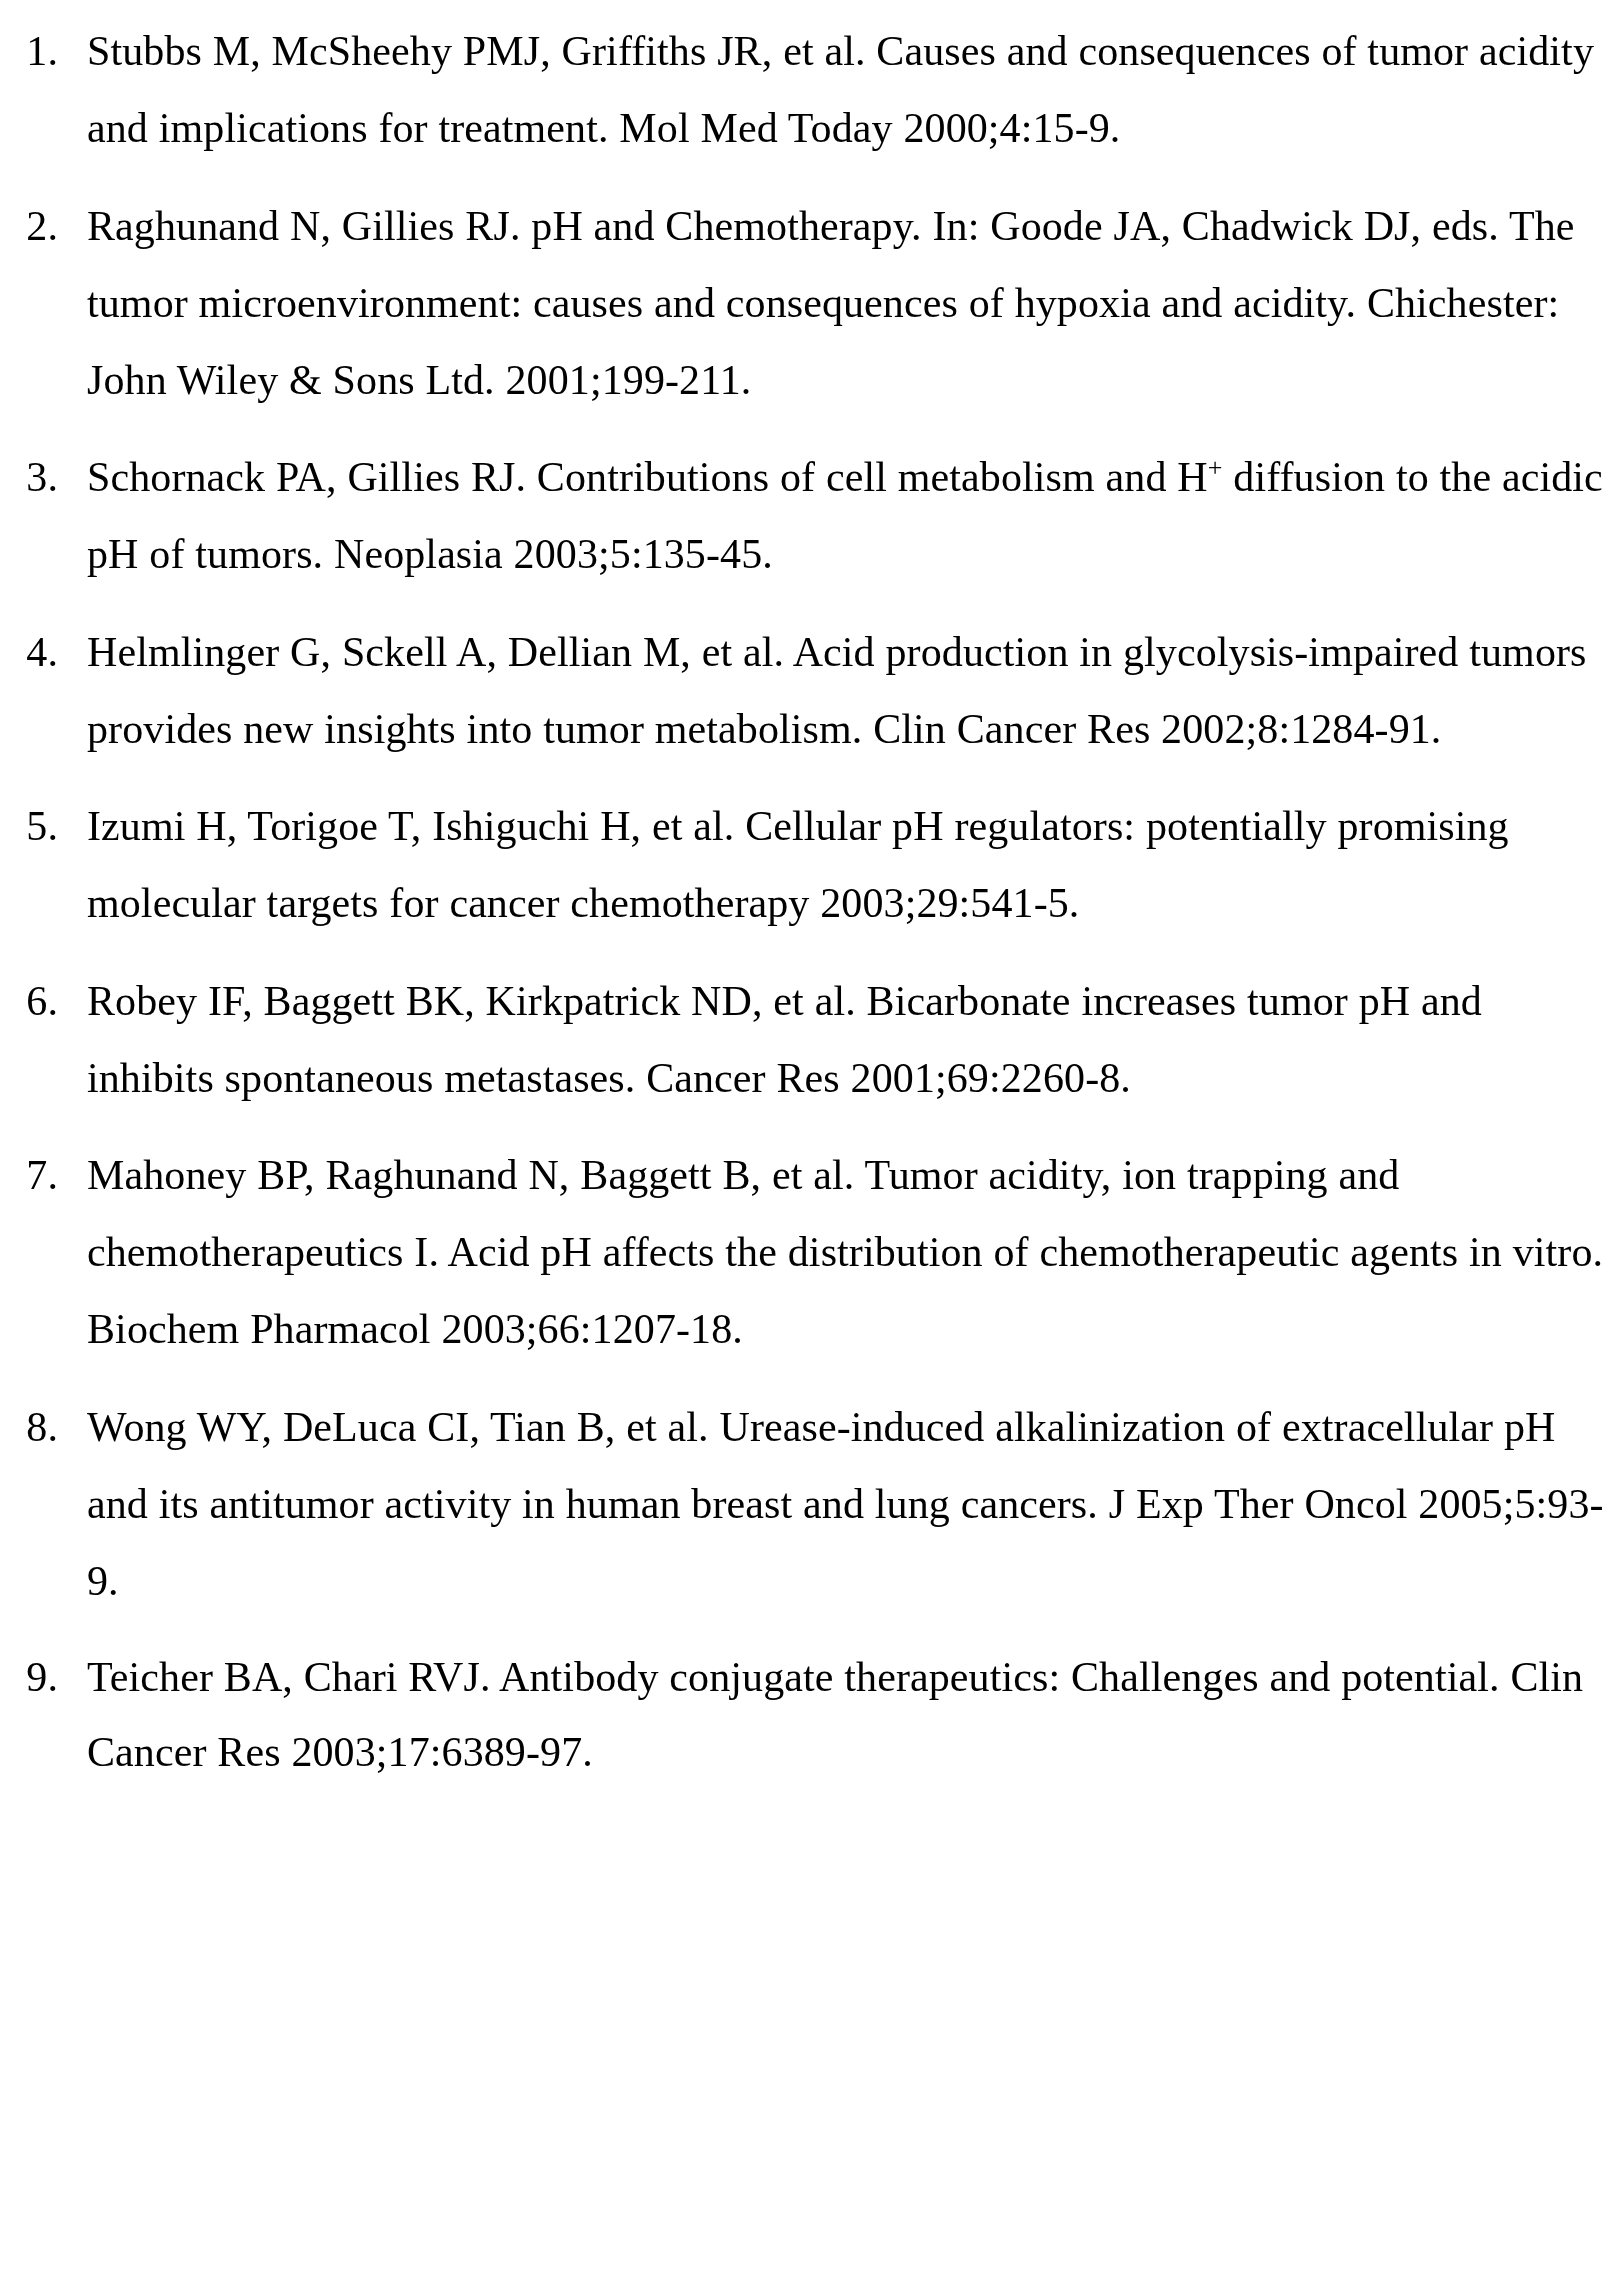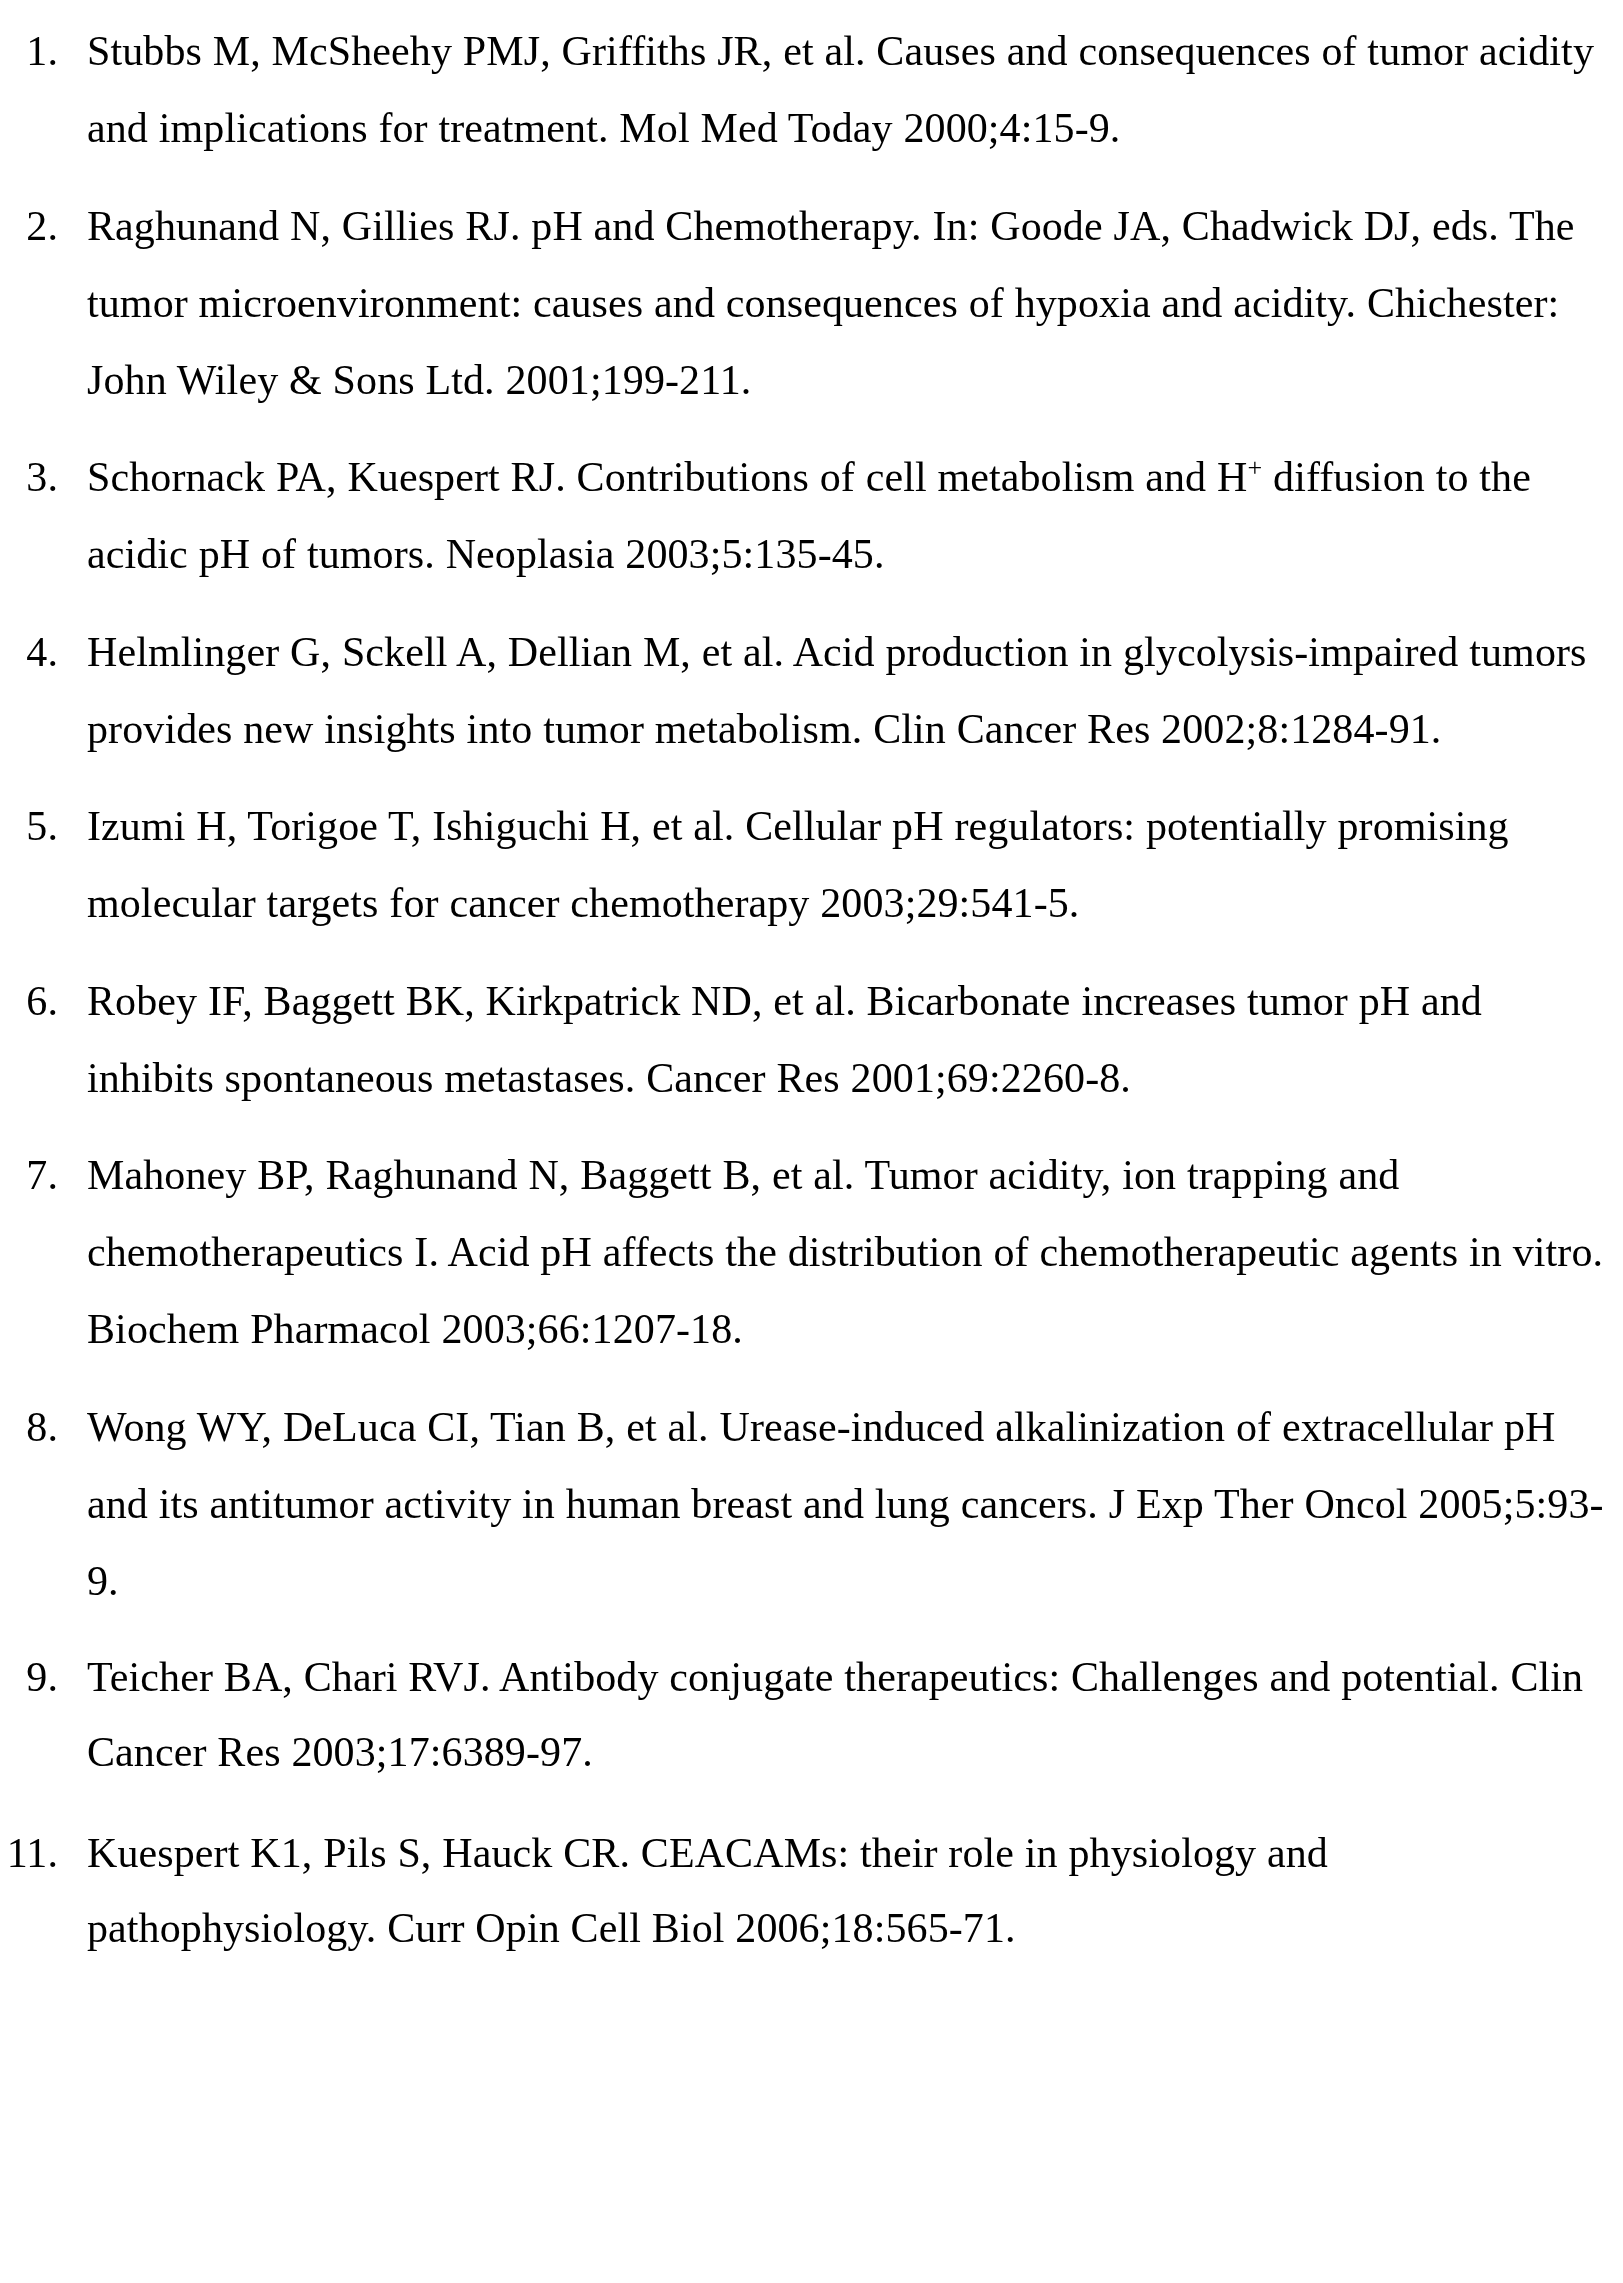--- a/index.html
+++ b/index.html
@@ -81,21 +81,21 @@
       <li class="reference-item">
         <span class="item-number">1.</span>
         <span class="item-text">Stubbs M, McSheehy PMJ, Griffiths JR, et al. Causes and consequences of tumor acidity and implications for treatment. Mol Med Today 2000;4:15-9.</span>
       </li>
       <li class="reference-item">
         <span class="item-number">2.</span>
         <span class="item-text">Raghunand N, Gillies RJ. pH and Chemotherapy. In: Goode JA, Chadwick DJ, eds. The tumor microenvironment: causes and consequences of hypoxia and acidity. Chichester: John Wiley &amp; Sons Ltd. 2001;199-211.</span>
       </li>
       <li class="reference-item">
         <span class="item-number">3.</span>
-        <span class="item-text"><span>Schornack PA, Kuespert RJ. Contributions of cell metabolism and H</span><sup>+</sup><span> diffusion to the acidic pH of tumors.  Neoplasia 2003;5:135-45.</span></span>
+        <span class="item-text"><span>Schornack PA, Gillies RJ. Contributions of cell metabolism and H</span><sup>+</sup><span> diffusion to the acidic pH of tumors.  Neoplasia 2003;5:135-45.</span></span>
       </li>
       <li class="reference-item">
         <span class="item-number">4.</span>
         <span class="item-text">Helmlinger G, Sckell A, Dellian M, et al. Acid production in glycolysis-impaired tumors provides new insights into tumor metabolism.  Clin Cancer Res 2002;8:1284-91.</span>
       </li>
       <li class="reference-item">
         <span class="item-number">5.</span>
         <span class="item-text">Izumi H, Torigoe T, Ishiguchi H, et al. Cellular pH regulators: potentially promising molecular targets for cancer chemotherapy 2003;29:541-5.</span>
       </li>
       <li class="reference-item">
@@ -107,19 +107,15 @@
         <span class="item-text">Mahoney BP, Raghunand N, Baggett B, et al. Tumor acidity, ion trapping and chemotherapeutics I. Acid pH affects the distribution of chemotherapeutic agents in vitro. Biochem Pharmacol 2003;66:1207-18.</span>
       </li>
       <li class="reference-item">
         <span class="item-number">8.</span>
         <span class="item-text">Wong WY, DeLuca CI, Tian B, et al. Urease-induced alkalinization of extracellular pH and its antitumor activity in human breast and lung cancers.  J Exp Ther Oncol 2005;5:93-9.</span>
       </li>
       <li class="reference-item tight">
         <span class="item-number">9.</span>
         <span class="item-text">Teicher BA, Chari RVJ.  Antibody conjugate therapeutics: Challenges and potential. Clin Cancer Res 2003;17:6389-97.</span>
       </li>
-      <li class="reference-item tight">
-        <span class="item-number">11.</span>
-        <span class="item-text">Kuespert K1, Pils S, Hauck CR.  CEACAMs: their role in physiology and pathophysiology.  Curr Opin Cell Biol 2006;18:565-71.</span>
-      </li>
     </ol>
 </div>
 
 
 </body></html>

